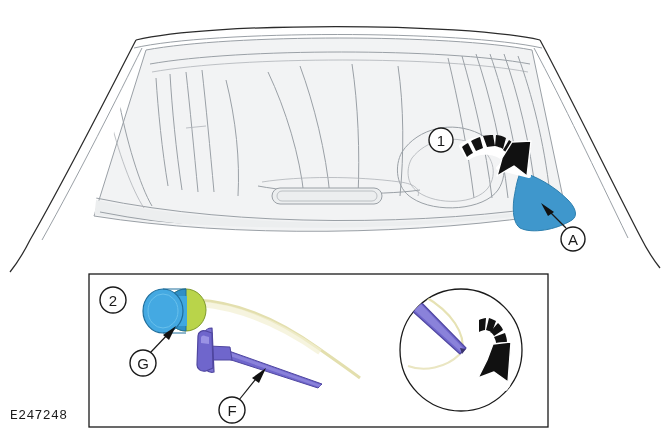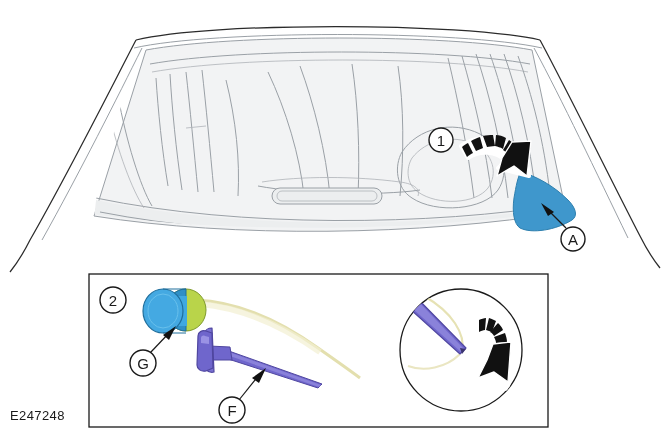--- a/index.html
+++ b/index.html
@@ -5,21 +5,21 @@
   html,body{margin:0;padding:0;background:#ffffff;}
   body{
     width:672px;height:442px;position:relative;overflow:hidden;
     font-family:"Liberation Sans","DejaVu Sans",sans-serif;
     -webkit-font-smoothing:antialiased;
   }
   #figure{position:absolute;inset:0;width:672px;height:442px;}
   .fig-id{
     position:absolute;left:10px;top:408px;
     font-size:13px;letter-spacing:.4px;color:#1a1a1a;
-    font-family:Liberation Sans, sans-serif;
+    font-family:Liberation Mono, monospace;
     user-select:none;
   }
   svg{display:block;}
   text{font-family:"Liberation Sans","DejaVu Sans",sans-serif;}
 </style>
 </head>
 <body>
 
 <div id="figure">
 

